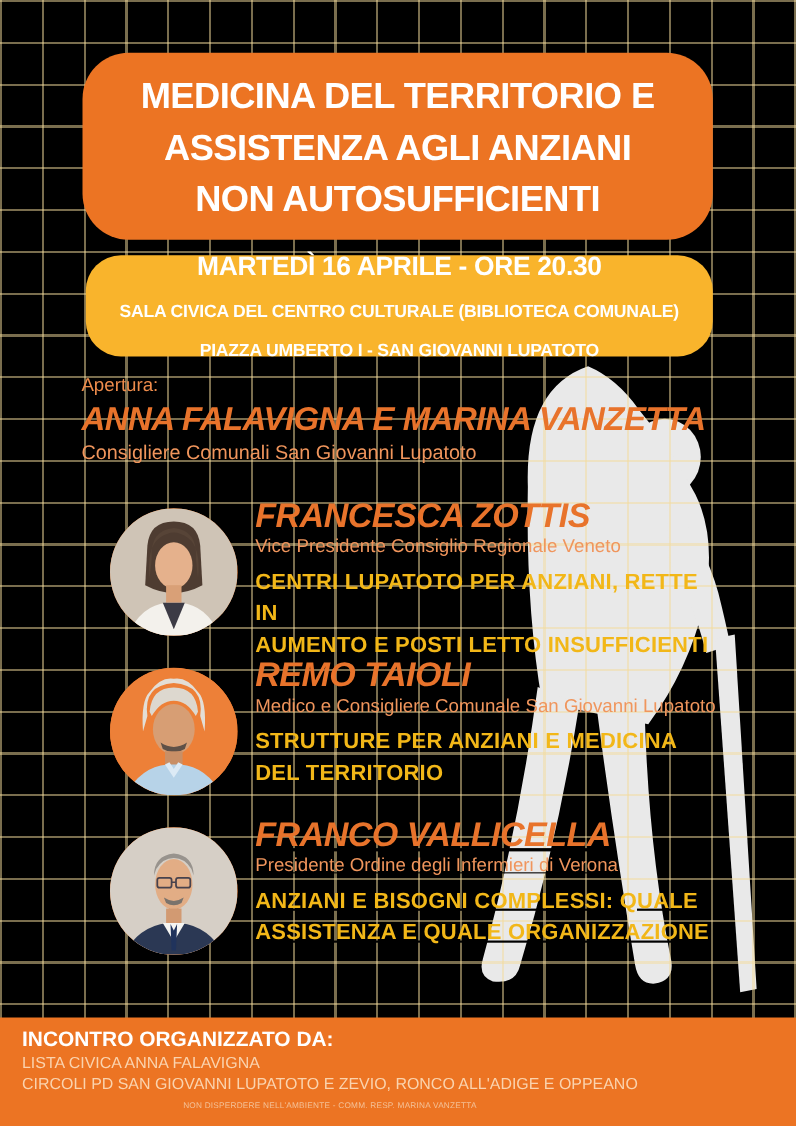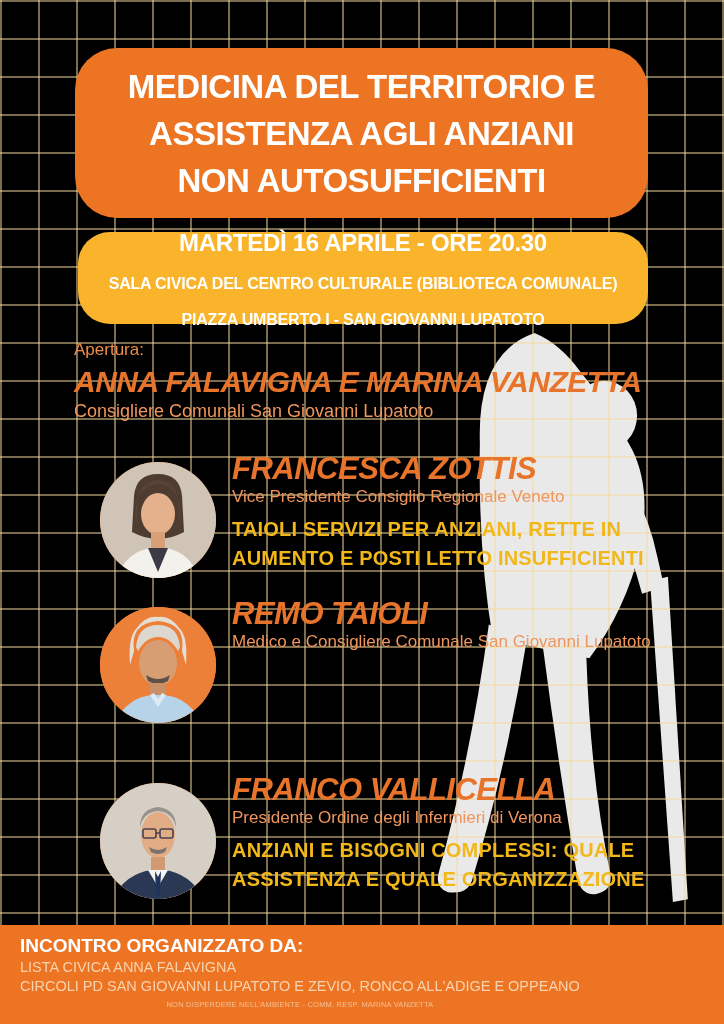--- a/index.html
+++ b/index.html
@@ -25,21 +25,21 @@
     border-radius:32px;color:#ffffff;text-align:center;display:flex;flex-direction:column;justify-content:center;gap:16px;}
   .info-datetime{font-size:24px;font-weight:800;line-height:31px;letter-spacing:-0.3px;}
   .info-venue,.info-address{font-size:16px;font-weight:700;line-height:20px;letter-spacing:-0.2px;}
 
   .opening{position:absolute;left:74px;top:340px;width:600px;}
   .opening-label{color:#EE8C4C;font-size:17px;}
   .opening-names{color:#E8732B;font-size:30px;font-weight:800;font-style:italic;letter-spacing:-0.5px;margin-top:5px;white-space:nowrap;}
   .opening-role{color:#F0955C;font-size:18px;margin-top:2px;}
 
   .speaker{position:absolute;left:100px;width:560px;}
-  .sp-0{top:452px;} .sp-1{top:597px;} .sp-2{top:773px;}
+  .sp-0{top:452px;} .sp-1{top:597px;} .sp-2{top:742px;text-decoration:underline;}
   .photo{position:absolute;left:0;top:10px;width:116px;height:116px;border-radius:50%;background:#EC7423;overflow:hidden;}
   .photo svg{display:block;width:116px;height:116px;}
   .speaker-text{margin-left:132px;}
   .speaker-name{font-size:31px;font-weight:800;font-style:italic;color:#E8732B;line-height:34px;letter-spacing:-0.5px;white-space:nowrap;}
   .speaker-role{font-size:17px;color:#F0955C;line-height:22px;}
   .speaker-topic{margin-top:7px;font-size:20px;font-weight:800;color:#F2B718;line-height:29px;letter-spacing:0.2px;}
 
   .footer{position:absolute;left:0;top:925px;width:724px;height:99px;background:#EC7423;}
   .footer-text{position:absolute;left:20px;top:9px;}
   .footer-title{font-size:19px;font-weight:800;color:#ffffff;line-height:24px;}
@@ -93,21 +93,21 @@
           <path d="M58 18 Q36 20 38 46 L36 64 Q33 36 45 27 Q52 22 58 22 Q64 22 71 27 Q83 36 80 64 L78 46 Q80 20 58 18 Z" fill="#574437"></path>
           <rect x="51" y="70" width="14" height="18" fill="#d9a077"></rect>
           <path d="M16 116 Q28 88 52 86 L64 86 Q88 88 100 116 Z" fill="#f3f1ec"></path>
           <path d="M48 86 L58 110 L68 86 Z" fill="#3c3b45"></path>
         </svg>
       </div>
       <div class="speaker-text">
         <div class="speaker-name">FRANCESCA ZOTTIS</div>
         <div class="speaker-role">Vice Presidente Consiglio Regionale Veneto</div>
         <div class="speaker-topic">
-          <div>TAIOLI SERVIZI PER ANZIANI, RETTE IN</div>
+          <div>CENTRI LUPATOTO PER ANZIANI, RETTE IN</div>
           <div>AUMENTO E POSTI LETTO INSUFFICIENTI</div>
         </div>
       </div>
     </div>
 
     <div class="speaker sp-1">
       <div class="photo">
         <svg viewBox="0 0 116 116">
           <rect width="116" height="116" fill="#ED8038"></rect>
           <path d="M34 44 Q30 16 58 14 Q86 16 82 44 L86 58 Q88 30 80 22 Q70 8 58 10 Q46 8 36 22 Q28 30 30 58 Z" fill="#e3ded6"></path>
@@ -115,20 +115,24 @@
           <path d="M36 40 Q38 18 58 18 Q78 18 80 40 L78 44 Q70 30 58 30 Q46 30 38 44 Z" fill="#ddd8cf"></path>
           <path d="M46 68 Q58 76 70 68 L68 74 Q58 80 48 74 Z" fill="#5f5148"></path>
           <rect x="50" y="76" width="16" height="14" fill="#c98f66"></rect>
           <path d="M14 116 Q28 90 52 88 L64 88 Q88 90 102 116 Z" fill="#b7d3e8"></path>
           <path d="M50 88 L58 100 L66 88 L62 86 L58 92 L54 86 Z" fill="#dceaf5"></path>
         </svg>
       </div>
       <div class="speaker-text">
         <div class="speaker-name">REMO TAIOLI</div>
         <div class="speaker-role">Medico e Consigliere Comunale San Giovanni Lupatoto</div>
+        <div class="speaker-topic">
+          <div>STRUTTURE PER ANZIANI E MEDICINA</div>
+          <div>DEL TERRITORIO</div>
+        </div>
       </div>
     </div>
 
     <div class="speaker sp-2">
       <div class="photo">
         <svg viewBox="0 0 116 116">
           <rect width="116" height="116" fill="#d6cfc6"></rect>
           <ellipse cx="58" cy="52" rx="17" ry="23" fill="#e2ad85"></ellipse>
           <path d="M40 44 Q40 26 58 24 Q76 26 76 44 L74 38 Q68 28 58 28 Q48 28 42 38 Z" fill="#98938d"></path>
           <rect x="43" y="46" width="13" height="9" rx="2" fill="none" stroke="#47424d" stroke-width="1.6"></rect>

